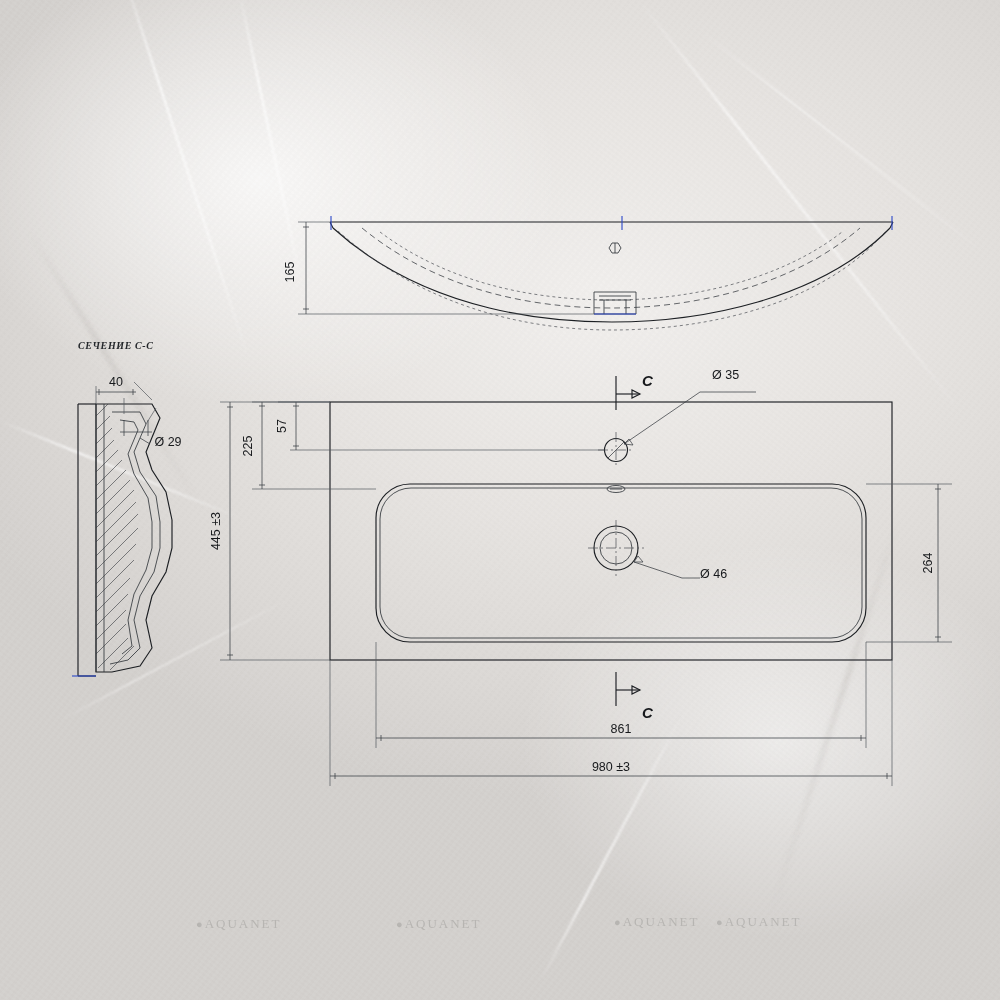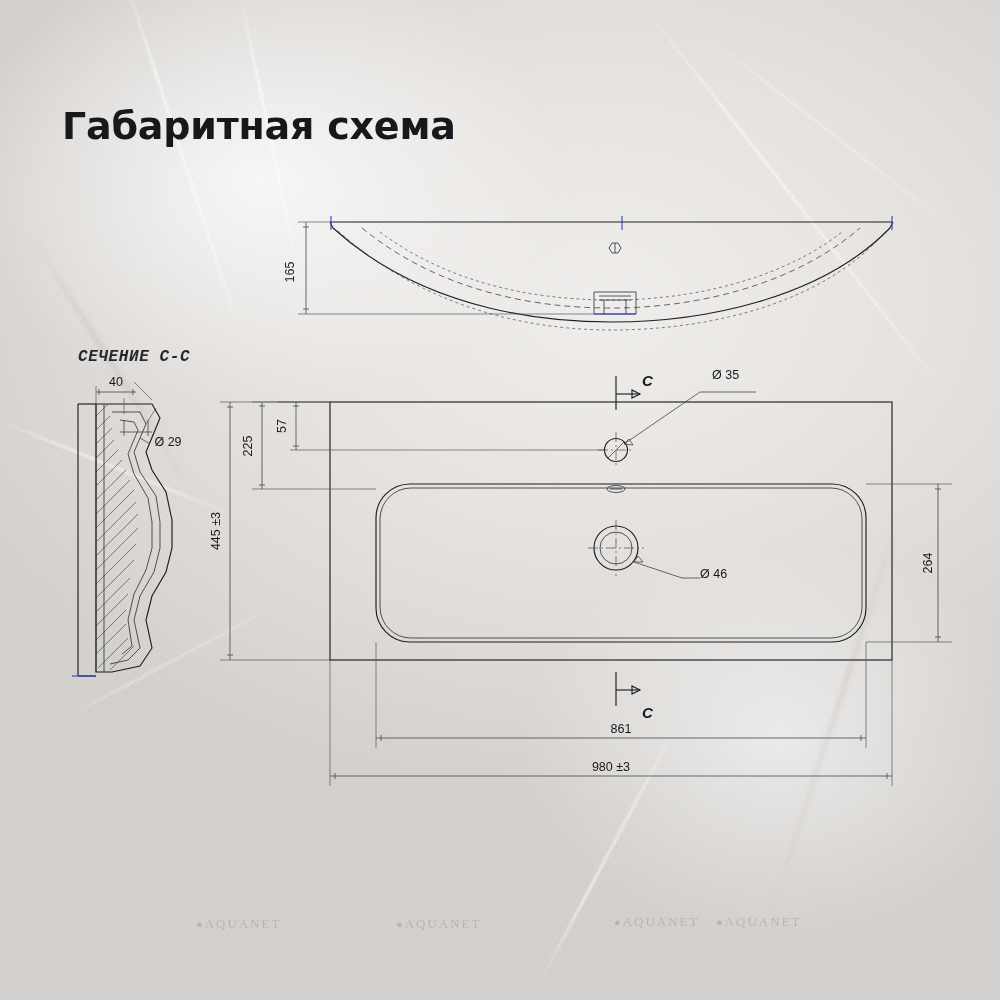--- a/index.html
+++ b/index.html
@@ -52,27 +52,26 @@
     font-weight: bold;
     color: #16191c;
     letter-spacing: -0.2px;
     font-family: "DejaVu Sans", sans-serif;
   }
 
   #section-label {
     position: absolute;
     left: 78px;
     top: 340px;
-    font-size: 16px;
+    font-size: 10px;
     font-style: italic;
     font-weight: bold;
     color: #24272b;
     letter-spacing: .6px;
-    font-family: Liberation Mono, monospace;
-    margin-top: 8px;
+    font-family: Liberation Serif, serif;
   }
 
   svg.draw {
     position: absolute;
     left: 0; top: 0;
     width: 1000px;
     height: 1000px;
     pointer-events: none;
   }
 
@@ -119,21 +118,20 @@
   <div class="vein" style="left:240px; top:-10px; width:300px; height:1.6px; transform:rotate(78deg); transform-origin:left top;"></div>
   <div class="vein dark" style="left:30px; top:230px; width:330px; height:3px; transform:rotate(58deg); transform-origin:left top;"></div>
   <div class="vein" style="left:0px; top:420px; width:260px; height:2px; transform:rotate(22deg); transform-origin:left top;"></div>
   <div class="vein" style="left:640px; top:0px; width:520px; height:2px; transform:rotate(52deg); transform-origin:left top;"></div>
   <div class="vein" style="left:700px; top:30px; width:360px; height:1.4px; transform:rotate(38deg); transform-origin:left top;"></div>
   <div class="vein dark" style="left:900px; top:520px; width:420px; height:3px; transform:rotate(108deg); transform-origin:left top;"></div>
   <div class="vein" style="left:540px; top:980px; width:300px; height:1.6px; transform:rotate(-62deg); transform-origin:left top;"></div>
   <div class="vein" style="left:60px; top:720px; width:260px; height:1.4px; transform:rotate(-28deg); transform-origin:left top;"></div>
   <div class="grain"></div>
 
-  <div id="title">Габаритная схема</div>
   <div id="section-label">СЕЧЕНИЕ C-C</div>
 
   <svg class="draw" viewBox="0 0 1000 1000">
 
     <g>
 
       <path class="ln" d="M 330 222 L 893 222"></path>
 
       <path class="ln" d="M 330 222 L 333 228"></path>
       <path class="ln" d="M 893 222 L 890 228"></path>

